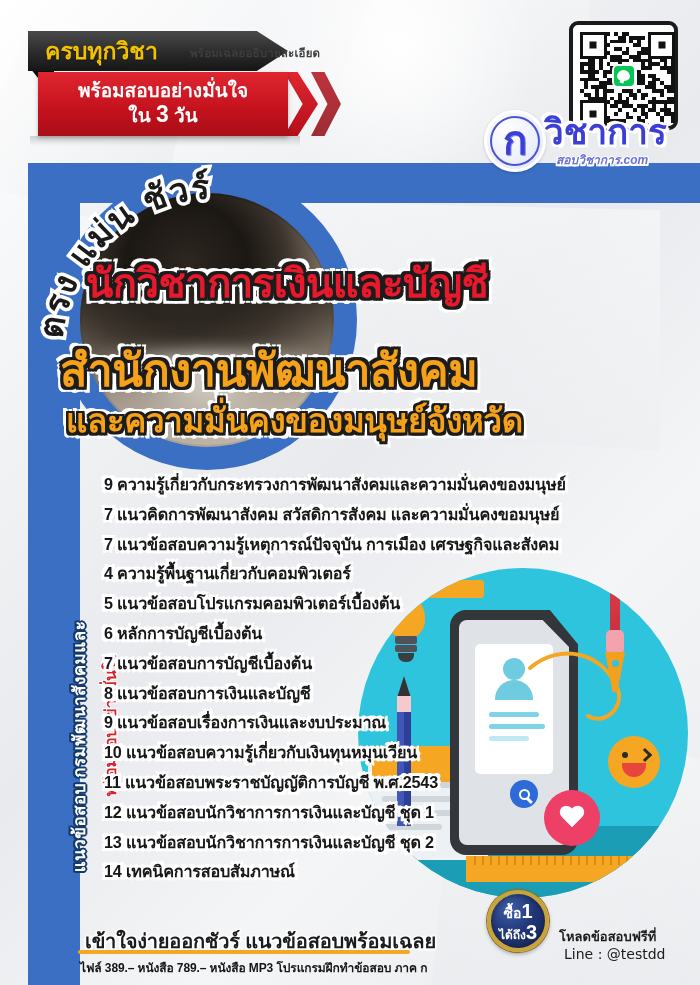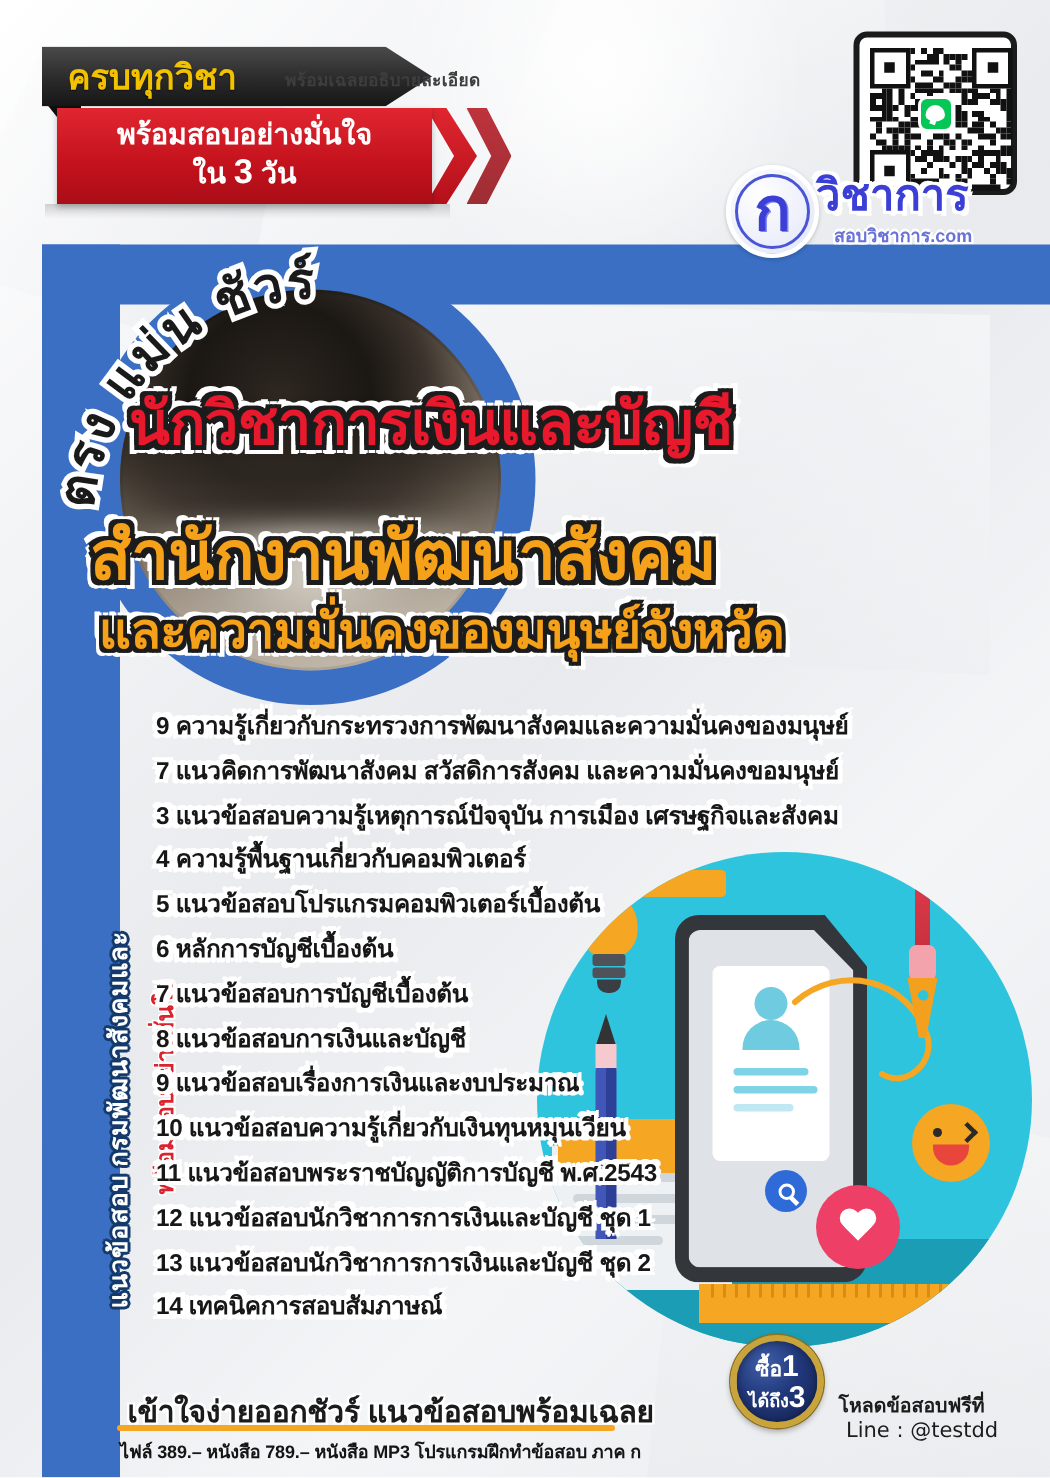--- a/index.html
+++ b/index.html
@@ -152,30 +152,31 @@
     position:absolute; left:3px; top:3px; right:3px; bottom:3px; border-radius:50%;
     border:2px solid #4a55d6;
   }
   .logo-glyph {
     font-size:40px; font-weight:bold; color:#3b3fd6; line-height:1;
     margin-top:-3px;
     text-shadow:1px 1px 0 #7d82ef;
   }
   .logo-text { margin-left:-2px; display:flex; flex-direction:column; }
   .logo-main {
-    font-size:29px; font-weight:bold; color:#3b3fd6; line-height:1;
+    font-size:35px; font-weight:bold; color:#3b3fd6; line-height:1;
     text-shadow:
       2px 0 0 #fff,-2px 0 0 #fff,0 2px 0 #fff,0 -2px 0 #fff,
       2px 2px 0 #fff,-2px 2px 0 #fff,2px -2px 0 #fff,-2px -2px 0 #fff,
       3px 3px 0 #fff,-3px -3px 0 #fff;
   }
   .logo-sub {
     font-size:12px; font-weight:bold; color:#6a72d8; margin-top:1px; margin-left:12px;
     text-shadow:1.5px 0 0 #fff,-1.5px 0 0 #fff,0 1.5px 0 #fff,0 -1.5px 0 #fff,
       1.5px 1.5px 0 #fff,-1.5px 1.5px 0 #fff;
+    font-style:italic;
   }
 
   
   .photo-ring {
     position:absolute; left:57px; top:170px; width:300px; height:300px;
     border-radius:50%; background:#3a6fc4; z-index:5;
   }
   .photo-inner {
     position:absolute; left:23px; top:23px; width:254px; height:254px;
     border-radius:50%; overflow:hidden;
@@ -770,21 +771,21 @@
 
   <div class="title-block">
     <div class="t-red">นักวิชาการเงินและบัญชี</div>
     <div class="t-orange1">สำนักงานพัฒนาสังคม</div>
     <div class="t-orange2">และความมั่นคงของมนุษย์จังหวัด</div>
   </div>
 
   <div class="list" id="contents-list">
       <div class="list-row">9 ความรู้เกี่ยวกับกระทรวงการพัฒนาสังคมและความมั่นคงของมนุษย์</div>
       <div class="list-row">7 แนวคิดการพัฒนาสังคม สวัสดิการสังคม และความมั่นคงขอมนุษย์</div>
-      <div class="list-row">3 แนวข้อสอบความรู้เหตุการณ์ปัจจุบัน การเมือง เศรษฐกิจและสังคม</div>
+      <div class="list-row">7 แนวข้อสอบความรู้เหตุการณ์ปัจจุบัน การเมือง เศรษฐกิจและสังคม</div>
       <div class="list-row">4 ความรู้พื้นฐานเกี่ยวกับคอมพิวเตอร์</div>
       <div class="list-row">5 แนวข้อสอบโปรแกรมคอมพิวเตอร์เบื้องต้น</div>
       <div class="list-row">6 หลักการบัญชีเบื้องต้น</div>
       <div class="list-row">7 แนวข้อสอบการบัญชีเบื้องต้น</div>
       <div class="list-row">8 แนวข้อสอบการเงินและบัญชี</div>
       <div class="list-row">9 แนวข้อสอบเรื่องการเงินและงบประมาณ</div>
       <div class="list-row">10 แนวข้อสอบความรู้เกี่ยวกับเงินทุนหมุนเวียน</div>
       <div class="list-row">11 แนวข้อสอบพระราชบัญญัติการบัญชี พ.ศ.2543</div>
       <div class="list-row">12 แนวข้อสอบนักวิชาการการเงินและบัญชี ชุด 1</div>
       <div class="list-row">13 แนวข้อสอบนักวิชาการการเงินและบัญชี ชุด 2</div>

